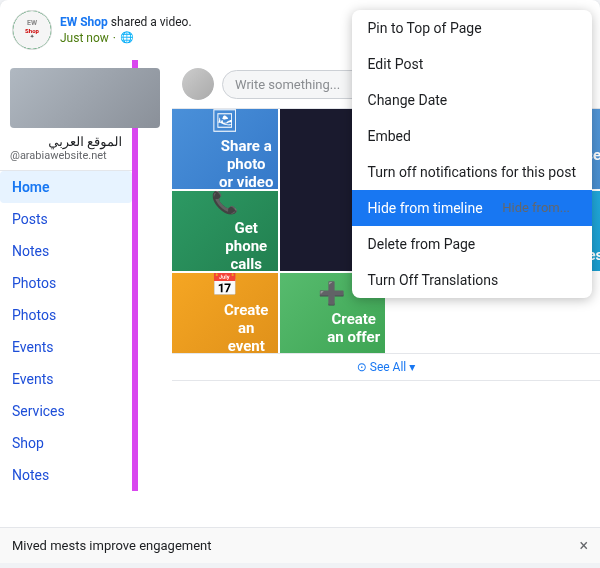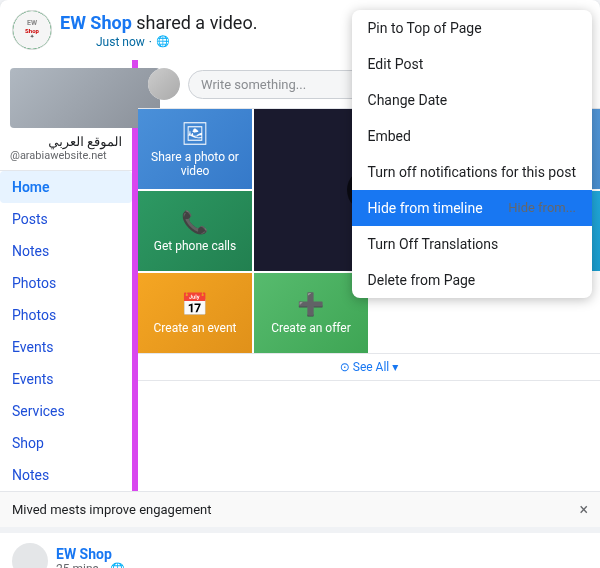--- a/index.html
+++ b/index.html
@@ -59,34 +59,33 @@
       flex-direction: column;
       align-items: center;
       font-size: 7px;
       color: #333;
     }
     .post-info {
       margin-left: 8px;
       flex: 1;
     }
     .post-title {
-      font-size: 18px;
+      font-size: 12px;
       line-height: 1.3;
     }
     .post-title .page-name {
       font-weight: 700;
       color: #1877f2;
     }
     .post-subtitle {
       font-size: 12px;
-      color: #0369a1;
+      color: #4d7c0f;
       display: flex;
       align-items: center;
       gap: 4px;
-      margin-left: 36px;
     }
     .globe-icon {
       font-size: 11px;
     }
     .more-btn {
       width: 32px;
       height: 32px;
       border-radius: 50%;
       background: transparent;
       border: none;
@@ -155,20 +154,21 @@
     .sidebar-nav li.active {
       background: #e7f3ff;
       font-weight: 600;
       color: #1877f2;
     }
 
     
     .right-content {
       flex: 1;
       position: relative;
+      padding-left: 34px;
     }
 
     
     .write-bar {
       display: flex;
       align-items: center;
       padding: 8px 10px;
       border-bottom: 1px solid #e4e6ea;
       gap: 8px;
     }
@@ -242,23 +242,24 @@
       color: #fff;
     }
     .grid-item.offer {
       background: linear-gradient(135deg, #57bb6e 0%, #3ea554 100%);
       color: #fff;
     }
     .grid-item-icon {
       font-size: 22px;
     }
     .grid-item-label {
-      font-size: 12px;
-      font-weight: 400;
+      font-size: 15px;
+      font-weight: 700;
       padding: 0 4px;
+      margin-left: 43px;
     }
 
     
     .play-overlay {
       position: absolute;
       top: 50%;
       left: 50%;
       transform: translate(-50%, -50%);
       width: 44px;
       height: 44px;
@@ -324,20 +325,21 @@
     
     .engagement-banner {
       background: #f9f9f9;
       border-top: 1px solid #e4e6ea;
       padding: 8px 12px;
       display: flex;
       align-items: center;
       justify-content: space-between;
       font-size: 13px;
       color: #1c1e21;
+      margin-top: 36px;
     }
     .close-banner {
       color: #65676b;
       cursor: pointer;
       font-size: 16px;
     }
 
     
     .bottom-post-card {
       background: #fff;
@@ -364,21 +366,21 @@
     }
     .bottom-meta {
       font-size: 12px;
       color: #65676b;
       display: flex;
       align-items: center;
       gap: 4px;
     }
     .hide-from-text {
       position: absolute;
-      right: 8px;
+      right: 14px;
       top: 0;
       font-size: 13px;
       color: #65676b;
       padding: 10px 8px;
       white-space: nowrap;
     }
   </style>
 </head>
 <body>
 
@@ -510,17 +512,17 @@
   <div class="dropdown-menu">
     <div class="dropdown-item">Pin to Top of Page</div>
     <div class="dropdown-item">Edit Post</div>
     <div class="dropdown-item">Change Date</div>
     <div class="dropdown-item">Embed</div>
     <div class="dropdown-item">Turn off notifications for this post</div>
     <div class="dropdown-item active" style="position:relative;">
       Hide from timeline
       <span class="hide-from-text">Hide from...</span>
     </div>
+    <div class="dropdown-item">Delete from Page</div>
     <div class="dropdown-item">Turn Off Translations</div>
-    <div class="dropdown-item">Delete from Page</div>
   </div>
 
 </div>
 
 </body></html>

